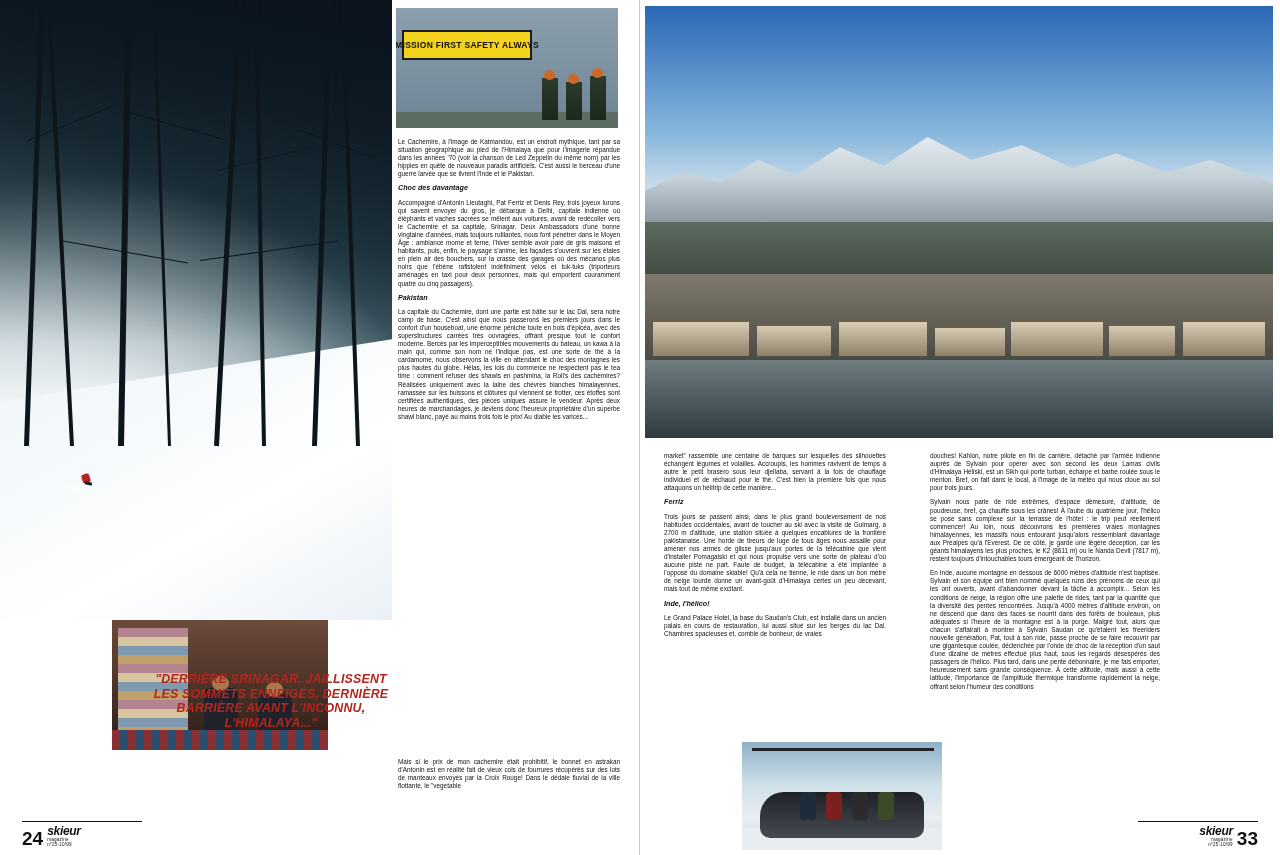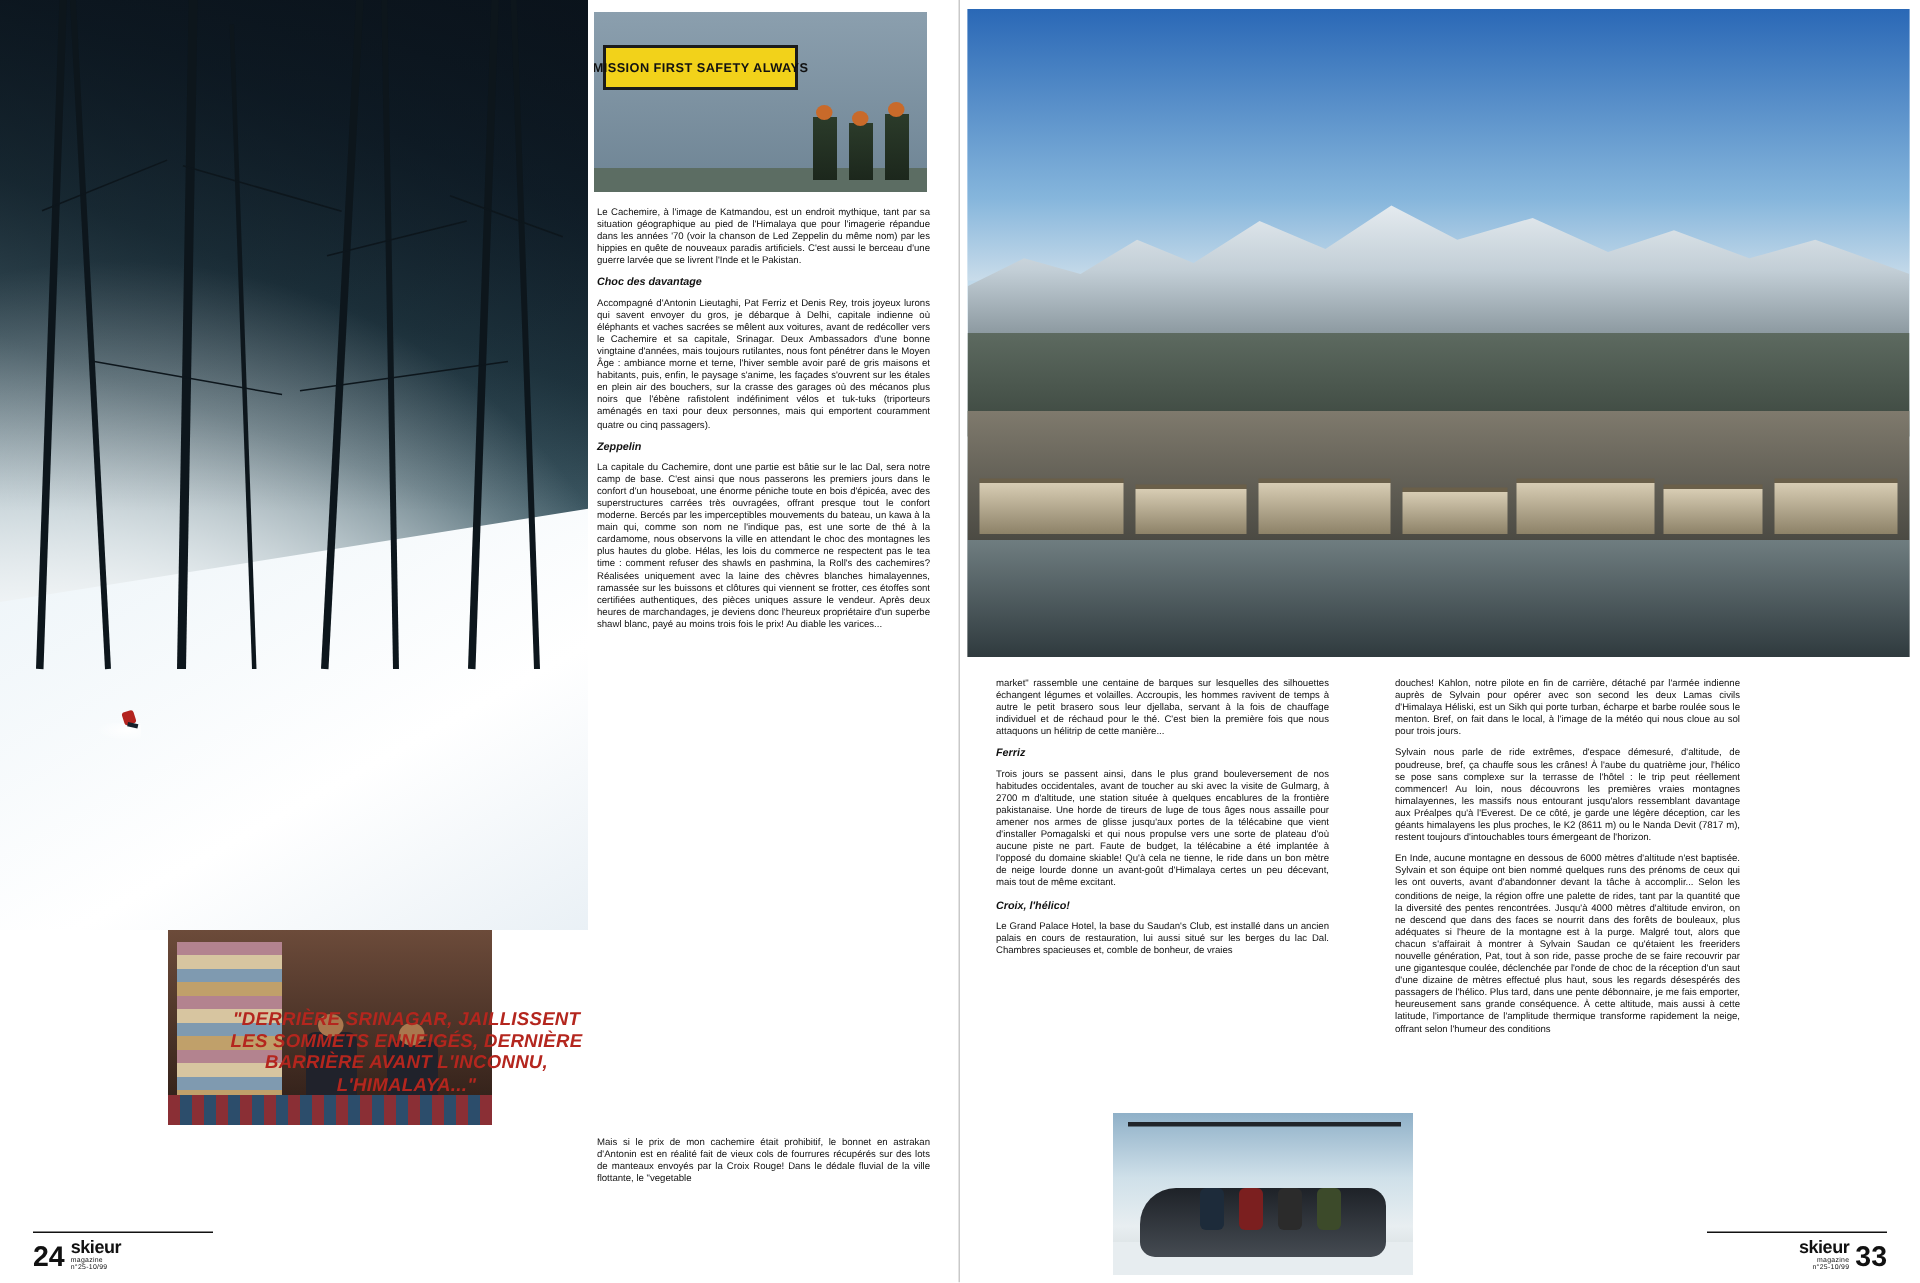--- a/index.html
+++ b/index.html
@@ -82,21 +82,21 @@
   
   #pullquote{position:absolute;left:150px;top:672px;width:242px;
     font-weight:bold;font-style:italic;color:#b4261e;font-size:12.4px;line-height:14.5px;text-align:center;
     text-transform:uppercase;letter-spacing:.2px;}
 
   
   .folio{position:absolute;bottom:8px;font-size:7px;color:#111;}
   #folio-left{left:22px;display:flex;align-items:flex-end;gap:4px;}
   #folio-right{right:22px;display:flex;align-items:flex-end;gap:4px;}
   .folio .num{font-size:19px;font-weight:bold;line-height:17px;}
-  .folio .brand{font-size:12px;font-weight:bold;letter-spacing:-.3px;line-height:11px;}
+  .folio .brand{font-size:12px;font-weight:bold;font-style:italic;letter-spacing:-.3px;line-height:11px;}
   .folio .sub{font-size:4.6px;line-height:5px;letter-spacing:.2px;}
   .folio .rule{position:absolute;top:-5px;left:0;width:120px;height:1px;background:#111;}
 
   
   .gutter{position:absolute;top:0;bottom:0;width:1px;background:#c9c9c9;}
 </style>
 </head>
 <body>
 
 <div class="page">
@@ -141,21 +141,21 @@
       </div>
     <div class="soldier" style="left:194px;height:44px;">
         <i></i>
       </div>
   </div>
 
   <div class="col-text" style="left:398px;top:138px;width:222px;">
     <p>Le Cachemire, à l'image de Katmandou, est un endroit mythique, tant par sa situation géographique au pied de l'Himalaya que pour l'imagerie répandue dans les années '70 (voir la chanson de Led Zeppelin du même nom) par les hippies en quête de nouveaux paradis artificiels. C'est aussi le berceau d'une guerre larvée que se livrent l'Inde et le Pakistan.</p>
     <p class="subhead">Choc des davantage</p>
     <p>Accompagné d'Antonin Lieutaghi, Pat Ferriz et Denis Rey, trois joyeux lurons qui savent envoyer du gros, je débarque à Delhi, capitale indienne où éléphants et vaches sacrées se mêlent aux voitures, avant de redécoller vers le Cachemire et sa capitale, Srinagar. Deux Ambassadors d'une bonne vingtaine d'années, mais toujours rutilantes, nous font pénétrer dans le Moyen Âge : ambiance morne et terne, l'hiver semble avoir paré de gris maisons et habitants, puis, enfin, le paysage s'anime, les façades s'ouvrent sur les étales en plein air des bouchers, sur la crasse des garages où des mécanos plus noirs que l'ébène rafistolent indéfiniment vélos et tuk-tuks (triporteurs aménagés en taxi pour deux personnes, mais qui emportent couramment quatre ou cinq passagers).</p>
-    <p class="subhead">Zeppelin</p>
+    <p class="subhead">Pakistan</p>
     <p>La capitale du Cachemire, dont une partie est bâtie sur le lac Dal, sera notre camp de base. C'est ainsi que nous passerons les premiers jours dans le confort d'un houseboat, une énorme péniche toute en bois d'épicéa, avec des superstructures carrées très ouvragées, offrant presque tout le confort moderne. Bercés par les imperceptibles mouvements du bateau, un kawa à la main qui, comme son nom ne l'indique pas, est une sorte de thé à la cardamome, nous observons la ville en attendant le choc des montagnes les plus hautes du globe. Hélas, les lois du commerce ne respectent pas le tea time : comment refuser des shawls en pashmina, la Roll's des cachemires? Réalisées uniquement avec la laine des chèvres blanches himalayennes, ramassée sur les buissons et clôtures qui viennent se frotter, ces étoffes sont certifiées authentiques, des pièces uniques assure le vendeur. Après deux heures de marchandages, je deviens donc l'heureux propriétaire d'un superbe shawl blanc, payé au moins trois fois le prix! Au diable les varices...</p>
   </div>
 
   <div class="col-text" style="left:398px;top:758px;width:222px;">
     <p>Mais si le prix de mon cachemire était prohibitif, le bonnet en astrakan d'Antonin est en réalité fait de vieux cols de fourrures récupérés sur des lots de manteaux envoyés par la Croix Rouge! Dans le dédale fluvial de la ville flottante, le "vegetable</p>
   </div>
 
   <div class="caption" style="left:18px;top:620px;width:88px;">PENDANT QUE DENIS REY JOUE AU MILIEU DES BOULEAUX, ANTONIN LIEUTAGHI PREND DES LEÇONS DE "TROMPETTE".</div>
 
   <div class="img" id="photo-bazaar">
@@ -194,21 +194,21 @@
       <div class="hb" style="left:464px;width:66px;height:30px;"></div>
       <div class="hb" style="left:538px;width:82px;"></div>
     </div>
     <div class="water"></div>
   </div>
 
   <div class="col-text" style="left:664px;top:452px;width:222px;">
     <p>market" rassemble une centaine de barques sur lesquelles des silhouettes échangent légumes et volailles. Accroupis, les hommes ravivent de temps à autre le petit brasero sous leur djellaba, servant à la fois de chauffage individuel et de réchaud pour le thé. C'est bien la première fois que nous attaquons un hélitrip de cette manière...</p>
     <p class="subhead">Ferriz</p>
     <p>Trois jours se passent ainsi, dans le plus grand bouleversement de nos habitudes occidentales, avant de toucher au ski avec la visite de Gulmarg, à 2700 m d'altitude, une station située à quelques encablures de la frontière pakistanaise. Une horde de tireurs de luge de tous âges nous assaille pour amener nos armes de glisse jusqu'aux portes de la télécabine que vient d'installer Pomagalski et qui nous propulse vers une sorte de plateau d'où aucune piste ne part. Faute de budget, la télécabine a été implantée à l'opposé du domaine skiable! Qu'à cela ne tienne, le ride dans un bon mètre de neige lourde donne un avant-goût d'Himalaya certes un peu décevant, mais tout de même excitant.</p>
-    <p class="subhead">Croix, l'hélico!</p>
+    <p class="subhead">Inde, l'hélico!</p>
     <p>Le Grand Palace Hotel, la base du Saudan's Club, est installé dans un ancien palais en cours de restauration, lui aussi situé sur les berges du lac Dal. Chambres spacieuses et, comble de bonheur, de vraies</p>
   </div>
 
   <div class="col-text" style="left:930px;top:452px;width:230px;">
     <p>douches! Kahlon, notre pilote en fin de carrière, détaché par l'armée indienne auprès de Sylvain pour opérer avec son second les deux Lamas civils d'Himalaya Héliski, est un Sikh qui porte turban, écharpe et barbe roulée sous le menton. Bref, on fait dans le local, à l'image de la météo qui nous cloue au sol pour trois jours.</p>
     <p>Sylvain nous parle de ride extrêmes, d'espace démesuré, d'altitude, de poudreuse, bref, ça chauffe sous les crânes! À l'aube du quatrième jour, l'hélico se pose sans complexe sur la terrasse de l'hôtel : le trip peut réellement commencer! Au loin, nous découvrons les premières vraies montagnes himalayennes, les massifs nous entourant jusqu'alors ressemblant davantage aux Préalpes qu'à l'Everest. De ce côté, je garde une légère déception, car les géants himalayens les plus proches, le K2 (8611 m) ou le Nanda Devit (7817 m), restent toujours d'intouchables tours émergeant de l'horizon.</p>
     <p>En Inde, aucune montagne en dessous de 6000 mètres d'altitude n'est baptisée. Sylvain et son équipe ont bien nommé quelques runs des prénoms de ceux qui les ont ouverts, avant d'abandonner devant la tâche à accomplir... Selon les conditions de neige, la région offre une palette de rides, tant par la quantité que la diversité des pentes rencontrées. Jusqu'à 4000 mètres d'altitude environ, on ne descend que dans des faces se nourrit dans des forêts de bouleaux, plus adéquates si l'heure de la montagne est à la purge. Malgré tout, alors que chacun s'affairait à montrer à Sylvain Saudan ce qu'étaient les freeriders nouvelle génération, Pat, tout à son ride, passe proche de se faire recouvrir par une gigantesque coulée, déclenchée par l'onde de choc de la réception d'un saut d'une dizaine de mètres effectué plus haut, sous les regards désespérés des passagers de l'hélico. Plus tard, dans une pente débonnaire, je me fais emporter, heureusement sans grande conséquence. À cette altitude, mais aussi à cette latitude, l'importance de l'amplitude thermique transforme rapidement la neige, offrant selon l'humeur des conditions</p>
   </div>
 
   <div class="caption small" style="left:664px;top:732px;width:72px;">HÉLISKI POUR CERTAINS, "MPISKI" POUR D'AUTRES... EN HAUT : CAPITALE DU CACHEMIRE, SRINAGAR SE MIRE DANS LE LAC DAL.</div>

